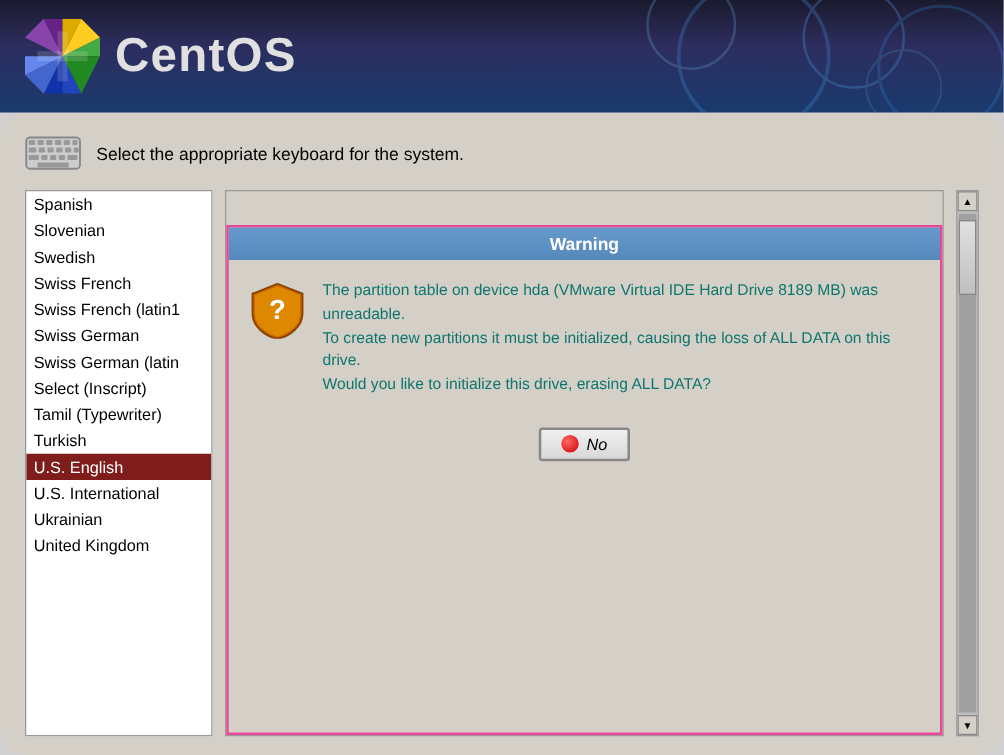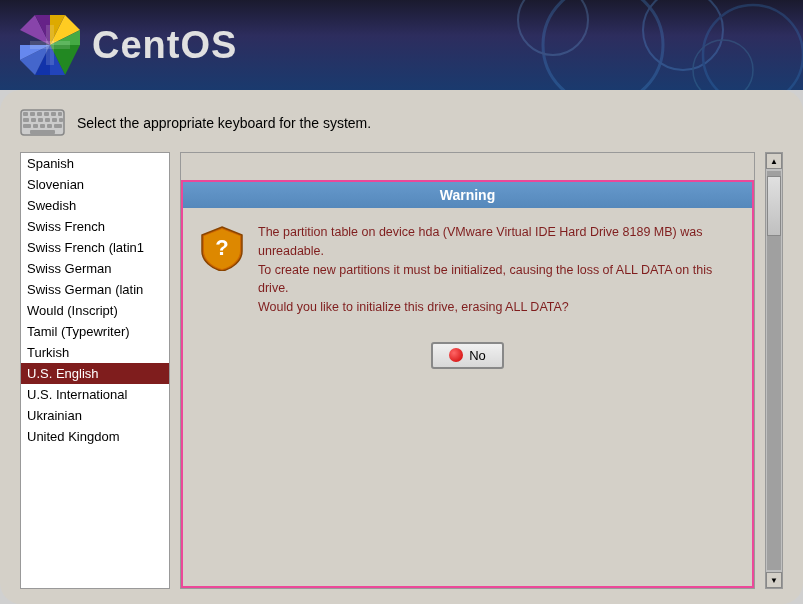--- a/index.html
+++ b/index.html
@@ -131,41 +131,42 @@
       gap: 12px;
     }
     .warning-icon {
       width: 48px;
       height: 48px;
       flex-shrink: 0;
     }
     .warning-text {
       flex: 1;
       font-size: 12.5px;
-      color: #7f1d1d;
+      color: #0f766e;
       line-height: 1.5;
     }
     .warning-buttons {
       display: flex;
       justify-content: center;
       gap: 20px;
       padding: 10px 15px 15px;
     }
     .dialog-btn {
       display: flex;
       align-items: center;
       gap: 6px;
       padding: 4px 16px;
       background: linear-gradient(180deg, #f0f0f0 0%, #d8d8d8 100%);
       border: 2px solid #888;
       border-radius: 3px;
       cursor: pointer;
       font-size: 13px;
       min-width: 70px;
       justify-content: center;
+      font-style: italic;
     }
     .btn-circle-red {
       width: 14px;
       height: 14px;
       border-radius: 50%;
       background: radial-gradient(circle at 35% 35%, #ff6666, #cc0000);
       flex-shrink: 0;
     }
     .btn-circle-green {
       width: 14px;
@@ -280,21 +281,21 @@
 
     <div class="language-list-container">
 
     <div class="language-item">Spanish</div>
         <div class="language-item">Slovenian</div>
         <div class="language-item">Swedish</div>
         <div class="language-item">Swiss French</div>
         <div class="language-item">Swiss French (latin1</div>
         <div class="language-item">Swiss German</div>
         <div class="language-item">Swiss German (latin</div>
-        <div class="language-item">Would (Inscript)</div>
+        <div class="language-item">Select (Inscript)</div>
         <div class="language-item">Tamil (Typewriter)</div>
         <div class="language-item">Turkish</div>
         <div class="language-item selected">U.S. English</div>
         <div class="language-item">U.S. International</div>
         <div class="language-item">Ukrainian</div>
         <div class="language-item">United Kingdom</div>
       </div>
 
     <div class="dialog-area">
       <div class="warning-dialog">

